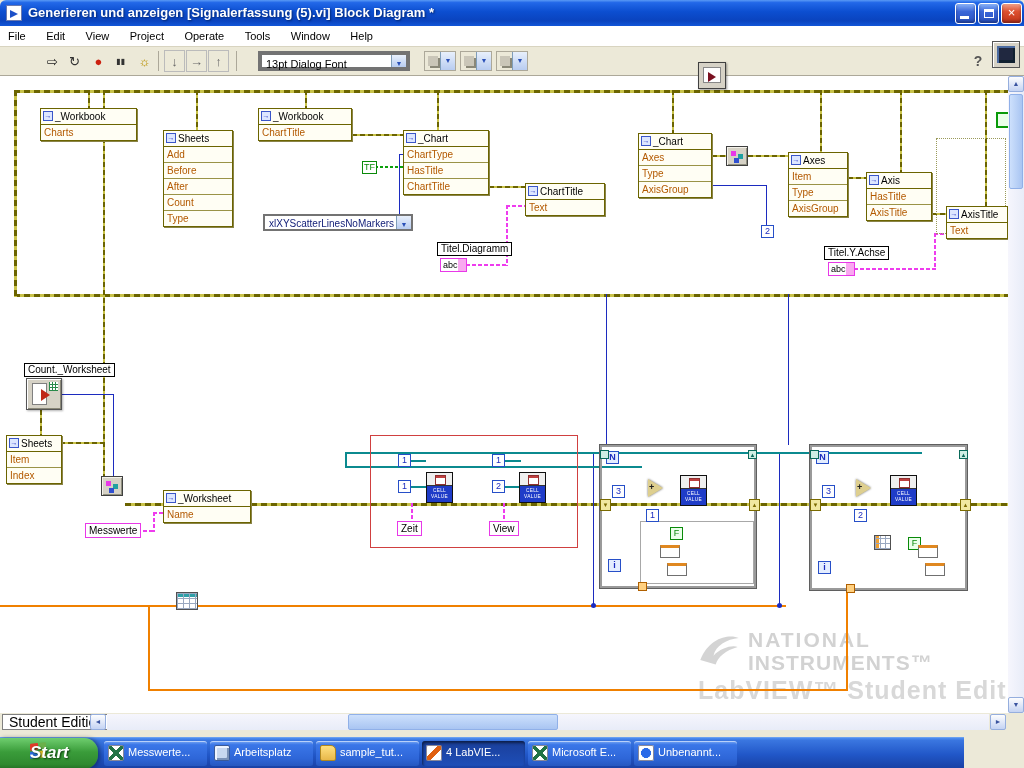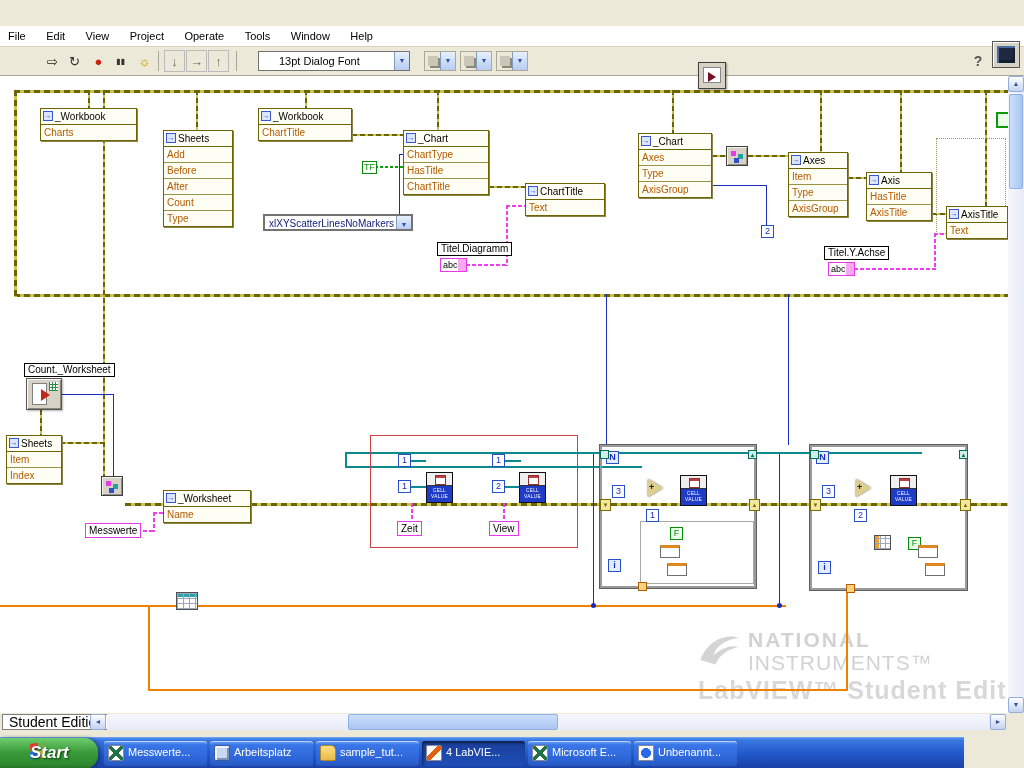--- a/index.html
+++ b/index.html
@@ -18,21 +18,21 @@
   .wb.close{background:linear-gradient(#f0a088,#dd5030 40%,#c03418)}
   .wb.min i{position:absolute;left:4px;bottom:4px;width:9px;height:3px;background:#fff}
   .wb.max i{position:absolute;left:5px;top:5px;width:10px;height:9px;border:1px solid #fff;border-top:3px solid #fff}
 
   
   .menubar{position:absolute;left:0;top:26px;width:1024px;height:21px;background:#ffffff;border-bottom:1px solid #d8d4c0}
   .menu{display:inline-block;padding:3px 8px;font-size:11px;color:#000;cursor:default}
   .toolbar{position:absolute;left:0;top:47px;width:1024px;height:29px;background:#ece9d8;border-bottom:1px solid #aca899}
   .tbt{position:absolute;top:3px;width:21px;height:22px;text-align:center;line-height:21px;font-size:13px;color:#333;border:1px solid transparent}
   .sep{position:absolute;top:4px;width:1px;height:20px;background:#aca899}
-  .fontbox{position:absolute;left:258px;top:4px;width:152px;height:20px;background:#fff;border:1px solid #737373;font-size:11px;color:#000;padding:3px 20px}
+  .fontbox{position:absolute;left:258px;top:4px;width:152px;height:20px;background:#fff;border:4px solid #737373;font-size:11px;color:#000;padding:3px 4px}
   .dd{position:absolute;right:0;top:0;width:15px;height:100%;background:linear-gradient(#e8f0fc,#b8ccf0);border-left:1px solid #7f9db9;color:#2a50b8;font-size:7px;text-align:center;line-height:18px}
   .cmb{position:absolute;top:4px;width:32px;height:20px;background:#ece9d8;border:1px solid #aca899}
   .cmi{position:absolute;left:3px;top:4px;width:10px;height:10px;background:#cac6b8;box-shadow:2px 2px 0 #8a8878}
   .helpq{position:absolute;left:968px;top:4px;width:20px;height:22px;font-size:14px;font-weight:bold;color:#555;text-align:center;line-height:21px}
   .viicon{position:absolute;left:992px;top:41px;width:28px;height:27px;background:#d6d2c6;border:1px solid #555;box-shadow:inset 1px 1px 0 #fff}
   .viicon i{position:absolute;left:4px;top:4px;width:18px;height:17px;background:#202840;box-shadow:inset 2px 2px 0 #4a6aa0,inset -2px -3px 0 #102030}
 
   
   .canvas{position:absolute;left:0;top:76px;width:1008px;height:637px;background:#fff;overflow:hidden}
 
@@ -94,21 +94,21 @@
   .redrect{position:absolute;border:1px solid #d04040;z-index:1}
   .dotrect{position:absolute;border:1px dotted #9a9a5a;z-index:1}
   .gclip{position:absolute;width:12px;height:16px;border:2px solid #0a9a0a;border-right:0;background:#eaffea;z-index:4}
   .flt{position:absolute;left:698px;top:62px;width:28px;height:27px;background:#d6d2c6;border:1px solid #404040;box-shadow:1px 1px 2px rgba(0,0,0,.4);z-index:9}
   .flt i{position:absolute;left:4px;top:4px;width:18px;height:16px;background:#fff;border:1px solid #888}
   .flt b{position:absolute;left:9px;top:9px;width:0;height:0;border-left:8px solid #7a1020;border-top:5px solid transparent;border-bottom:5px solid transparent}
 
   
   .wm{position:absolute;left:640px;top:548px;width:368px;height:86px;z-index:0;color:#d2d2d2}
   .wm .b1{position:absolute;left:108px;top:4px;font-size:21px;font-weight:bold;letter-spacing:2px}
-  .wm .b2{position:absolute;left:108px;top:27px;font-size:21px;font-weight:normal;letter-spacing:1px}
+  .wm .b2{position:absolute;left:108px;top:27px;font-size:21px;font-weight:bold;letter-spacing:1px}
   .wm .pr{position:absolute;left:58px;top:52px;font-size:25px;font-weight:bold;color:#d8d8d8;letter-spacing:1px;white-space:nowrap}
 
   
   .bottombar{position:absolute;left:0;top:713px;width:1008px;height:18px;background:#ece9d8}
   .setab{position:absolute;left:2px;top:1px;height:16px;background:#fff;border:1px solid #808080;font-size:14px;line-height:14px;padding:0 6px;white-space:nowrap}
   .sbtn{position:absolute;width:16px;height:16px;background:linear-gradient(#fdfdfe,#c4d3f3);border:1px solid #95aede;border-radius:2px;color:#3a54a0;font-size:7px;line-height:14px;text-align:center}
   .strack{position:absolute;background:linear-gradient(180deg,#f6f6fd,#e8ecf8)}
   .sth{position:absolute;background:linear-gradient(180deg,#cde0fc,#a9c5f2);border:1px solid #90b0e8;border-radius:2px}
   .vsb{position:absolute;left:1008px;top:76px;width:16px;height:637px;background:linear-gradient(90deg,#f6f6fd,#e8ecf8)}
   .vth{position:absolute;left:1px;width:14px;background:linear-gradient(90deg,#cde0fc,#a9c5f2);border:1px solid #90b0e8;border-radius:2px}
@@ -135,20 +135,33 @@
      background:linear-gradient(180deg,#38a0f0 0%,#1f84e0 50%,#0f63c0 100%);box-shadow:inset 2px 1px 2px rgba(255,255,255,.35)}
   .tde{position:absolute;left:8px;top:9px;font-size:11px;font-weight:bold}
   .tri{position:absolute;top:9px;width:13px;height:13px;border-radius:3px}
   .ttime{position:absolute;right:6px;top:9px;font-size:11px}
 </style>
 </head>
 <body>
 
 <div id="screen">
 
+  <div class="titlebar">
+    <span class="appic">
+        <i></i>
+      </span>
+    <span class="ttltxt">Generieren und anzeigen [Signalerfassung (5).vi] Block Diagram *</span>
+    <span class="wb min" style="left:955px">
+        <i></i>
+      </span>
+    <span class="wb max" style="left:978px">
+        <i></i>
+      </span>
+    <span class="wb close" style="left:1001px">×</span>
+  </div>
 
   <div class="menubar">
     <span class="menu">File</span>
     <span class="menu">Edit</span>
     <span class="menu">View</span>
     <span class="menu">Project</span>
     <span class="menu">Operate</span>
     <span class="menu">Tools</span>
     <span class="menu">Window</span>
     <span class="menu">Help</span>

